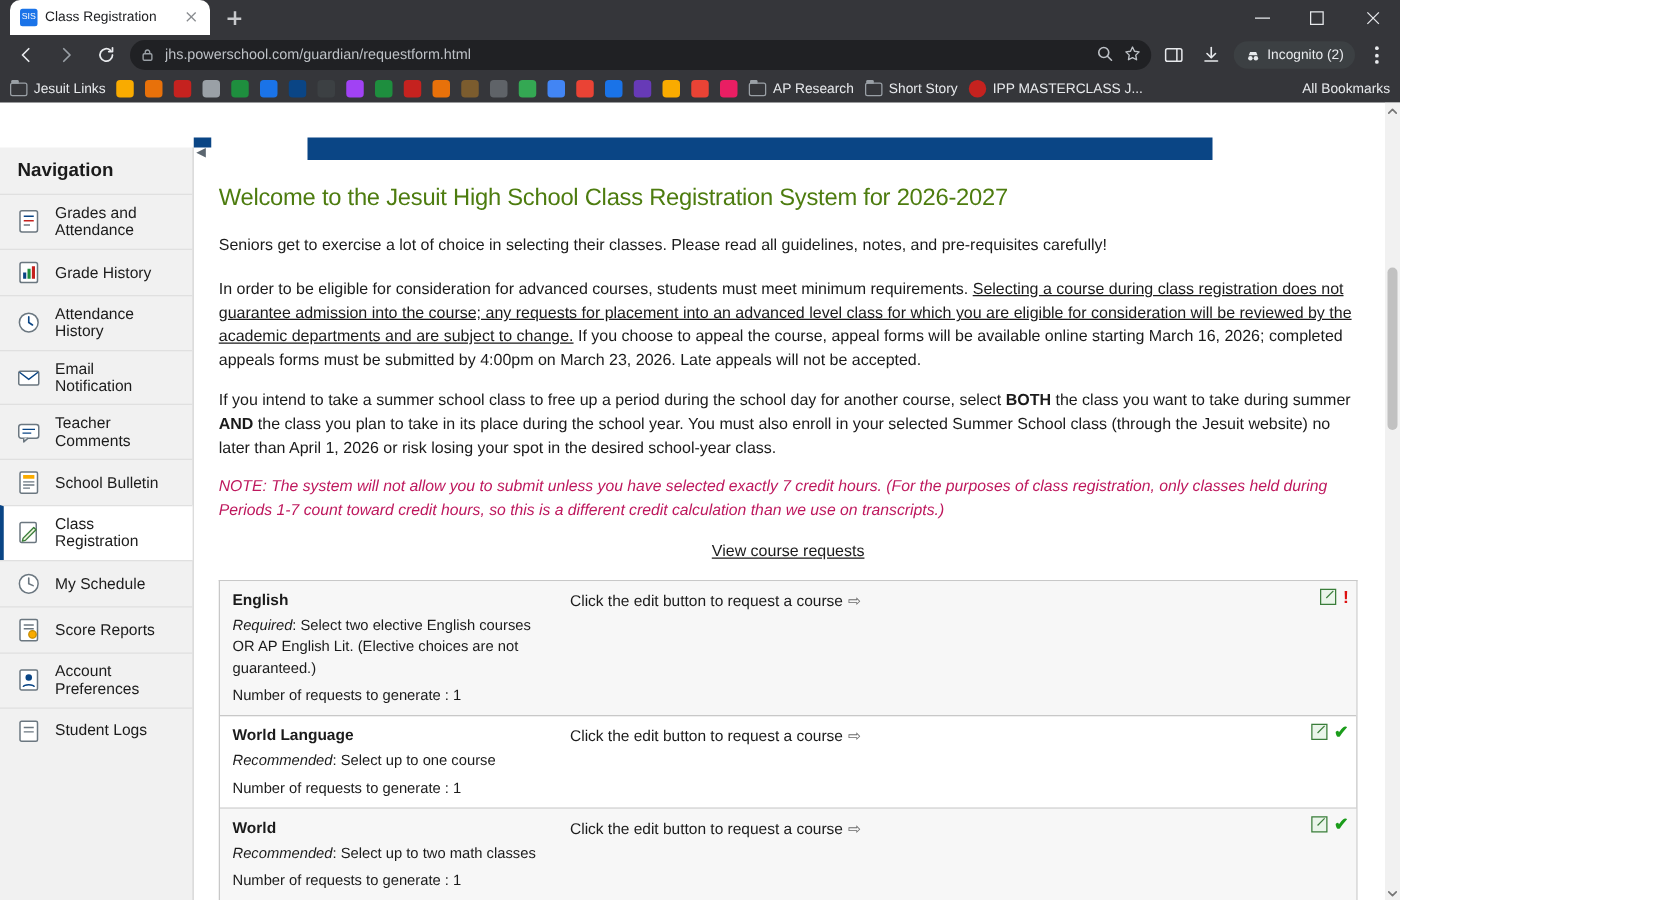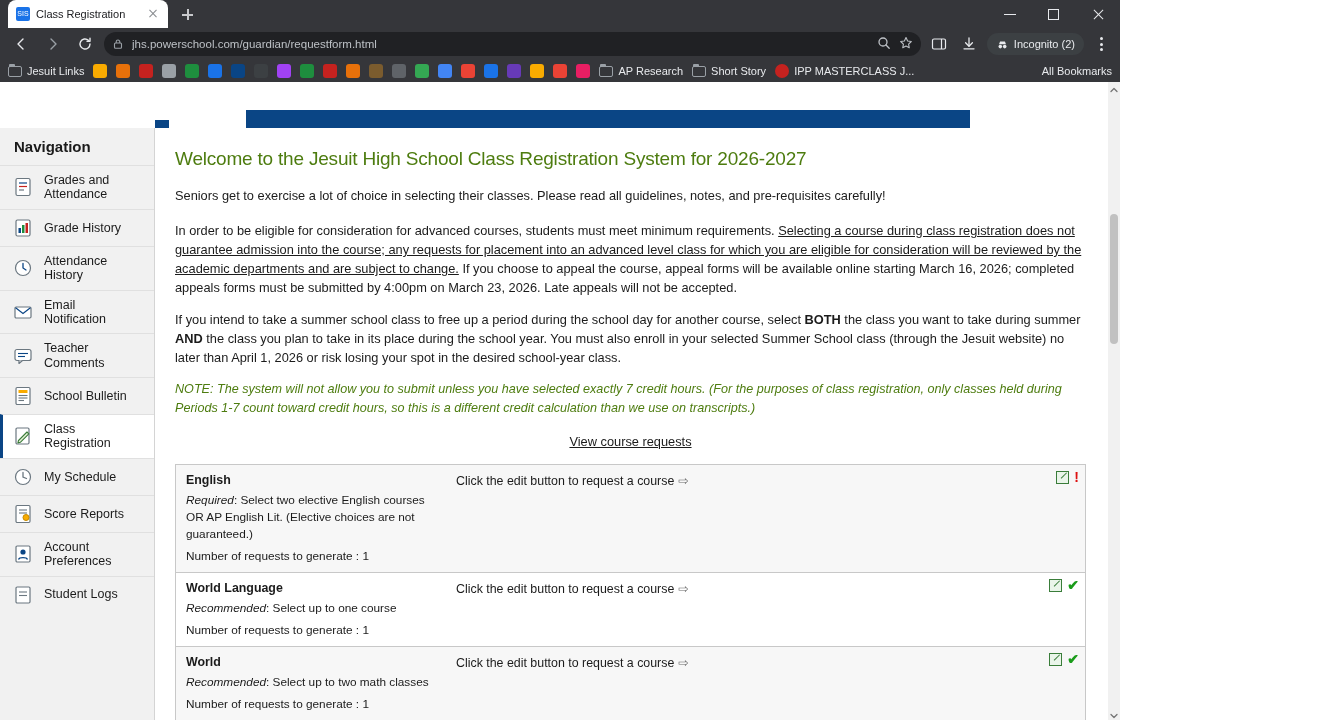--- a/index.html
+++ b/index.html
@@ -79,21 +79,21 @@
   .blue-banner { position:absolute; left:246px; top:28px; width:724px; height:28px; background:#0a4585; }
 
   
   .scrollbar { position:absolute; right:0; top:0; width:12px; height:100%; background:#f1f1f1; }
   .scrollbar .thumb { position:absolute; left:2px; top:132px; width:8px; height:130px; background:#c1c1c1; border-radius:4px; }
   .scroll-arrow { position:absolute; left:0; width:12px; height:12px; }
   .scroll-arrow.up { top:0; }
   .scroll-arrow.down { bottom:0; }
 
   
-  .sidebar { position:absolute; left:0; top:46px; width:155px; bottom:0; background:#f1f1f1; border-right:1px solid #d4d4d4; }
+  .sidebar { position:absolute; left:0; top:36px; width:155px; bottom:0; background:#f1f1f1; border-right:1px solid #d4d4d4; }
   .nav-title { font-size:15px; font-weight:bold; color:#1b1b1b; padding:10px 0 10px 14px; }
   .nav-item {
     display:flex; align-items:center; gap:10px; padding:7px 18px 7px 12px; min-height:36px;
     border-top:1px solid #e0e0e0; color:#1b1b1b; font-size:12.5px; line-height:1.15;
   }
   .nav-item.active { background:#ffffff; border-left:3px solid #0a4585; padding-left:9px; }
   .nav-ico { width:22px; height:22px; flex:0 0 22px; }
   .collapse-handle { position:absolute; left:155px; top:-8px; width:14px; height:22px; }
   .collapse-handle .bar { width:14px; height:8px; background:#0a4585; }
   .collapse-handle .arrow { color:#5b6670; font-size:10px; line-height:10px; padding-left:2px; }
@@ -101,21 +101,21 @@
   
   .content { position:absolute; left:156px; right:12px; top:46px; bottom:0; overflow:hidden; background:#fff; }
   .content-inner { padding:0 22px 0 19px; }
   h1.page-title {
     font-size:19px; font-weight:normal; color:#4d7c0f; margin:20px 0 0 0; letter-spacing:-.2px;
   }
   p.para { font-size:12.8px; line-height:19px; color:#1b1b1b; margin:16px 0 0 0; }
   p.para.tight { margin-top:13px; }
   .u { text-decoration:underline; }
   .b { font-weight:bold; }
-  .note { font-style:italic; font-size:12.6px; line-height:19px; margin-top:13px; color:#4d7c0f; }
+  .note { font-style:italic; font-size:12.6px; line-height:19px; margin-top:13px; color:#be185d; }
   .viewlink { text-align:center; margin-top:14px; }
   .viewlink a { color:#1b1b1b; font-size:12.8px; text-decoration:underline; }
 
   
   .course-table { margin-top:14px; border:1px solid #c8c8c8; border-bottom:none; background:#fff; }
   .course-row { display:flex; border-bottom:1px solid #c8c8c8; min-height:46px; }
   .course-row.alt { background:#f7f7f7; }
   .col-subject { width:270px; padding:8px 10px 9px 10px; }
   .subject-name { font-weight:bold; font-size:12.4px; color:#1b1b1b; }
   .subject-req { font-size:11.8px; color:#1b1b1b; line-height:17px; margin-top:5px; }

